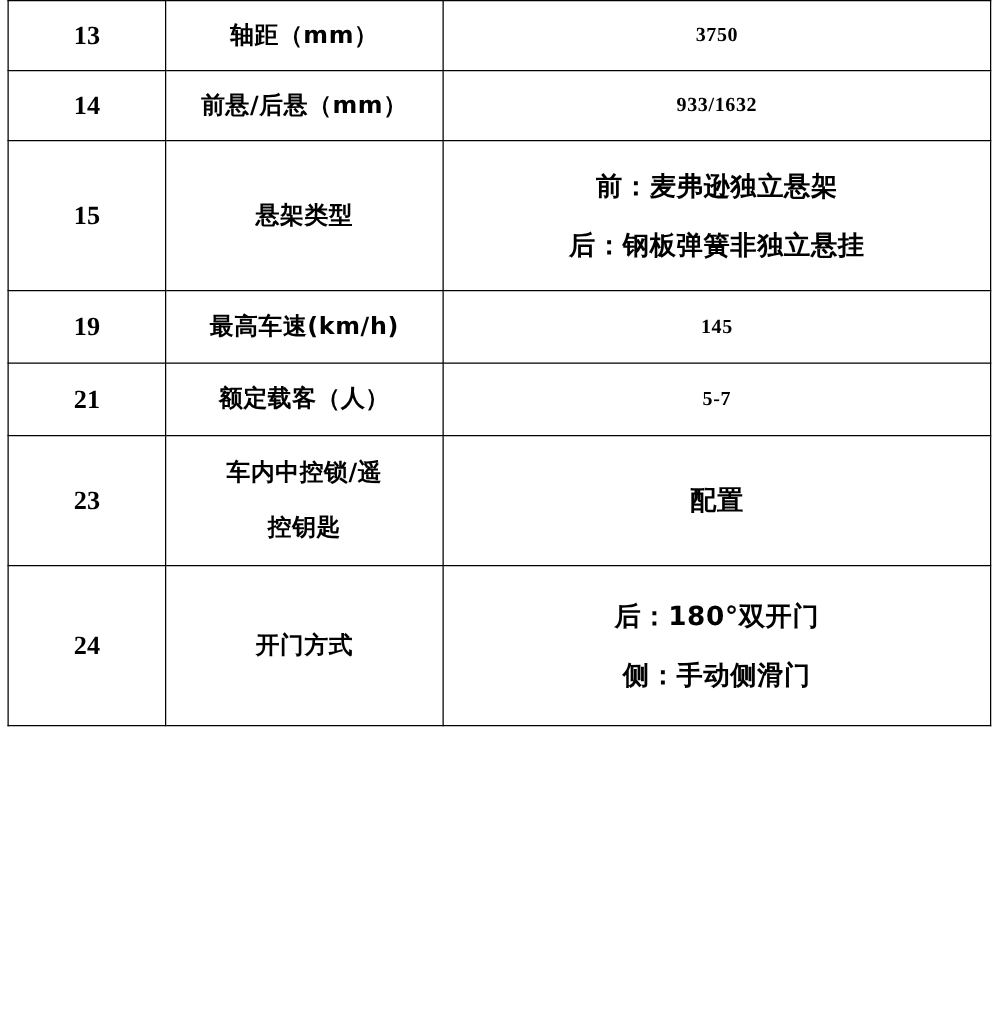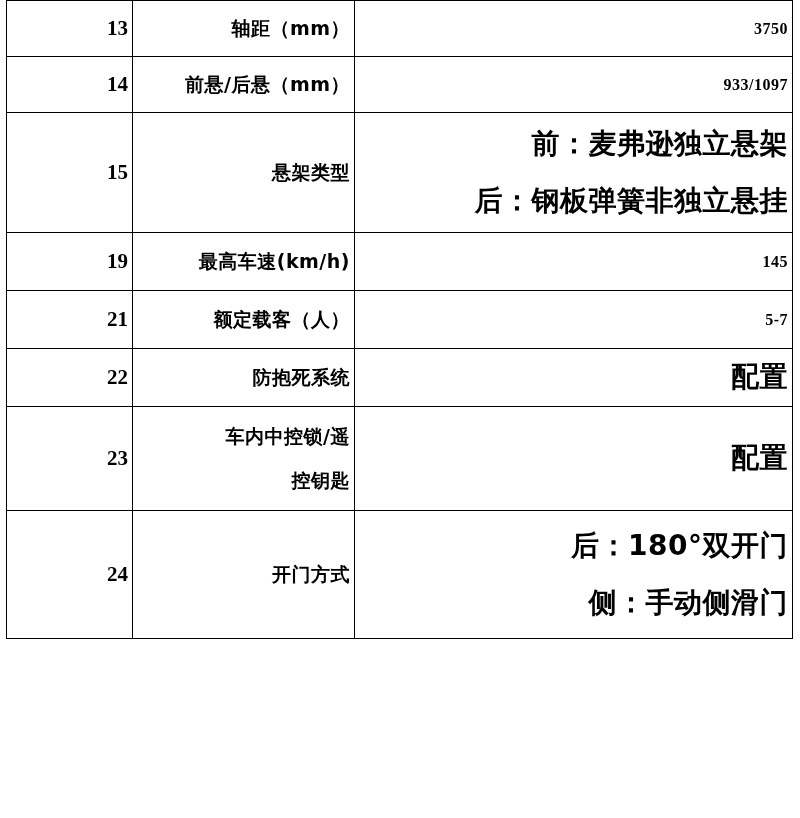--- a/index.html
+++ b/index.html
@@ -15,21 +15,21 @@
     overflow: hidden;
   }
   #spec-table {
     border-collapse: collapse;
     width: 786px;
     margin: 0 0 0 6px;
     table-layout: fixed;
   }
   #spec-table td {
     border: 1px solid #000000;
-    text-align: right;
+    text-align: center;
     vertical-align: middle;
     padding: 0 4px;
     line-height: 1.45;
   }
   .col-no {
     width: 126px;
   }
   .col-item {
     width: 222px;
   }
@@ -43,21 +43,21 @@
   }
   .cell-item {
     font-family: "DejaVu Sans", "Liberation Sans", sans-serif;
     font-weight: bold;
     font-size: 19px;
     letter-spacing: 0.5px;
   }
   .cell-value {
     font-family: "DejaVu Sans", "Liberation Sans", sans-serif;
     font-weight: bold;
-    font-size: 28px;
+    font-size: 21px;
     letter-spacing: 0.5px;
   }
   .cell-value.numeric {
     font-family: "Liberation Serif", "DejaVu Serif", serif;
     font-weight: bold;
     font-size: 16px;
   }
   .line {
     display: block;
     white-space: pre;
@@ -87,21 +87,21 @@
         <td class="cell-no">13</td>
         <td class="cell-item">轴距（mm）</td>
         <td class="cell-value numeric">
           <span class="line">3750</span>
         </td>
       </tr>
       <tr class="h-short">
         <td class="cell-no">14</td>
         <td class="cell-item">前悬/后悬（mm）</td>
         <td class="cell-value numeric">
-          <span class="line">933/1097</span>
+          <span class="line">933/1632</span>
         </td>
       </tr>
       <tr class="h-tall">
         <td class="cell-no">15</td>
         <td class="cell-item">悬架类型</td>
         <td class="cell-value">
           <span class="line">前：麦弗逊独立悬架</span>
           <span class="line">后：钢板弹簧非独立悬挂</span>
         </td>
       </tr>
@@ -112,27 +112,20 @@
           <span class="line">145</span>
         </td>
       </tr>
       <tr class="h-mid">
         <td class="cell-no">21</td>
         <td class="cell-item">额定载客（人）</td>
         <td class="cell-value numeric">
           <span class="line">5-7</span>
         </td>
       </tr>
-      <tr class="h-mid">
-        <td class="cell-no">22</td>
-        <td class="cell-item">防抱死系统</td>
-        <td class="cell-value">
-          <span class="line">配置</span>
-        </td>
-      </tr>
       <tr class="h-tall2">
         <td class="cell-no">23</td>
         <td class="cell-item two-line">
           <span class="line">车内中控锁/遥</span>
           <span class="line">控钥匙</span>
         </td>
         <td class="cell-value">
           <span class="line">配置</span>
         </td>
       </tr>

